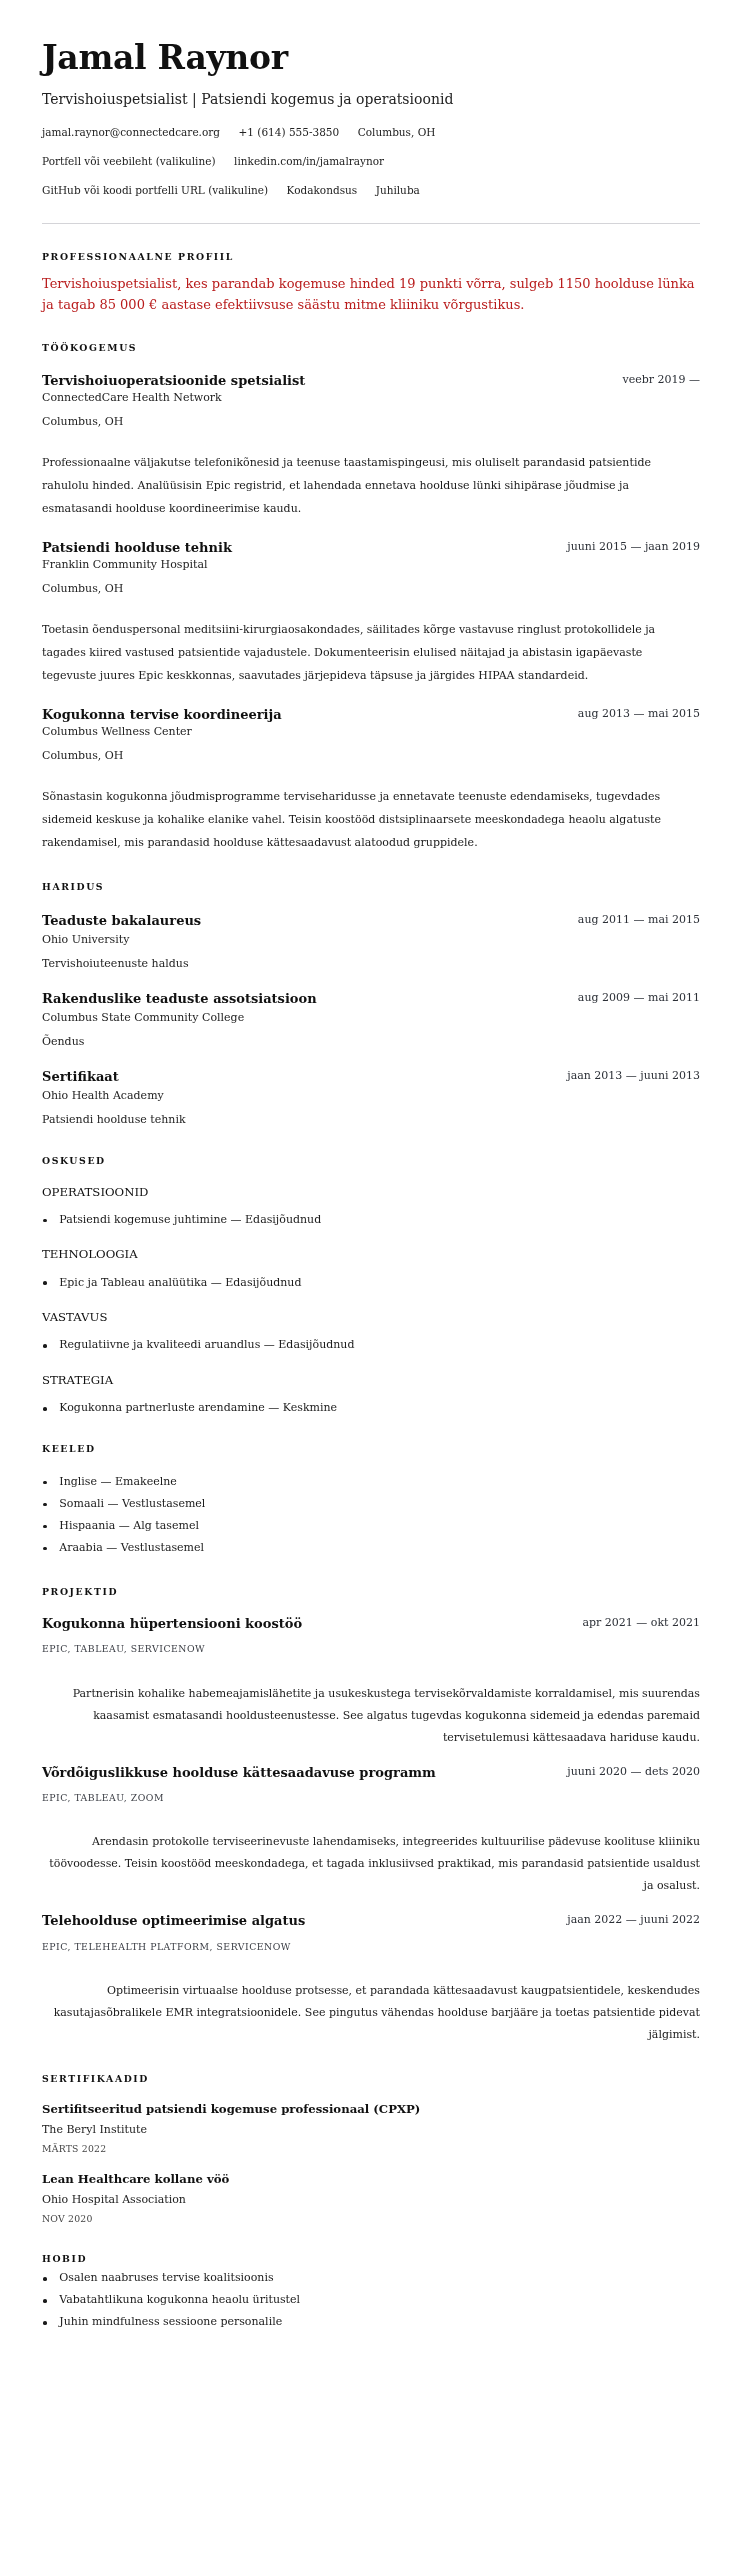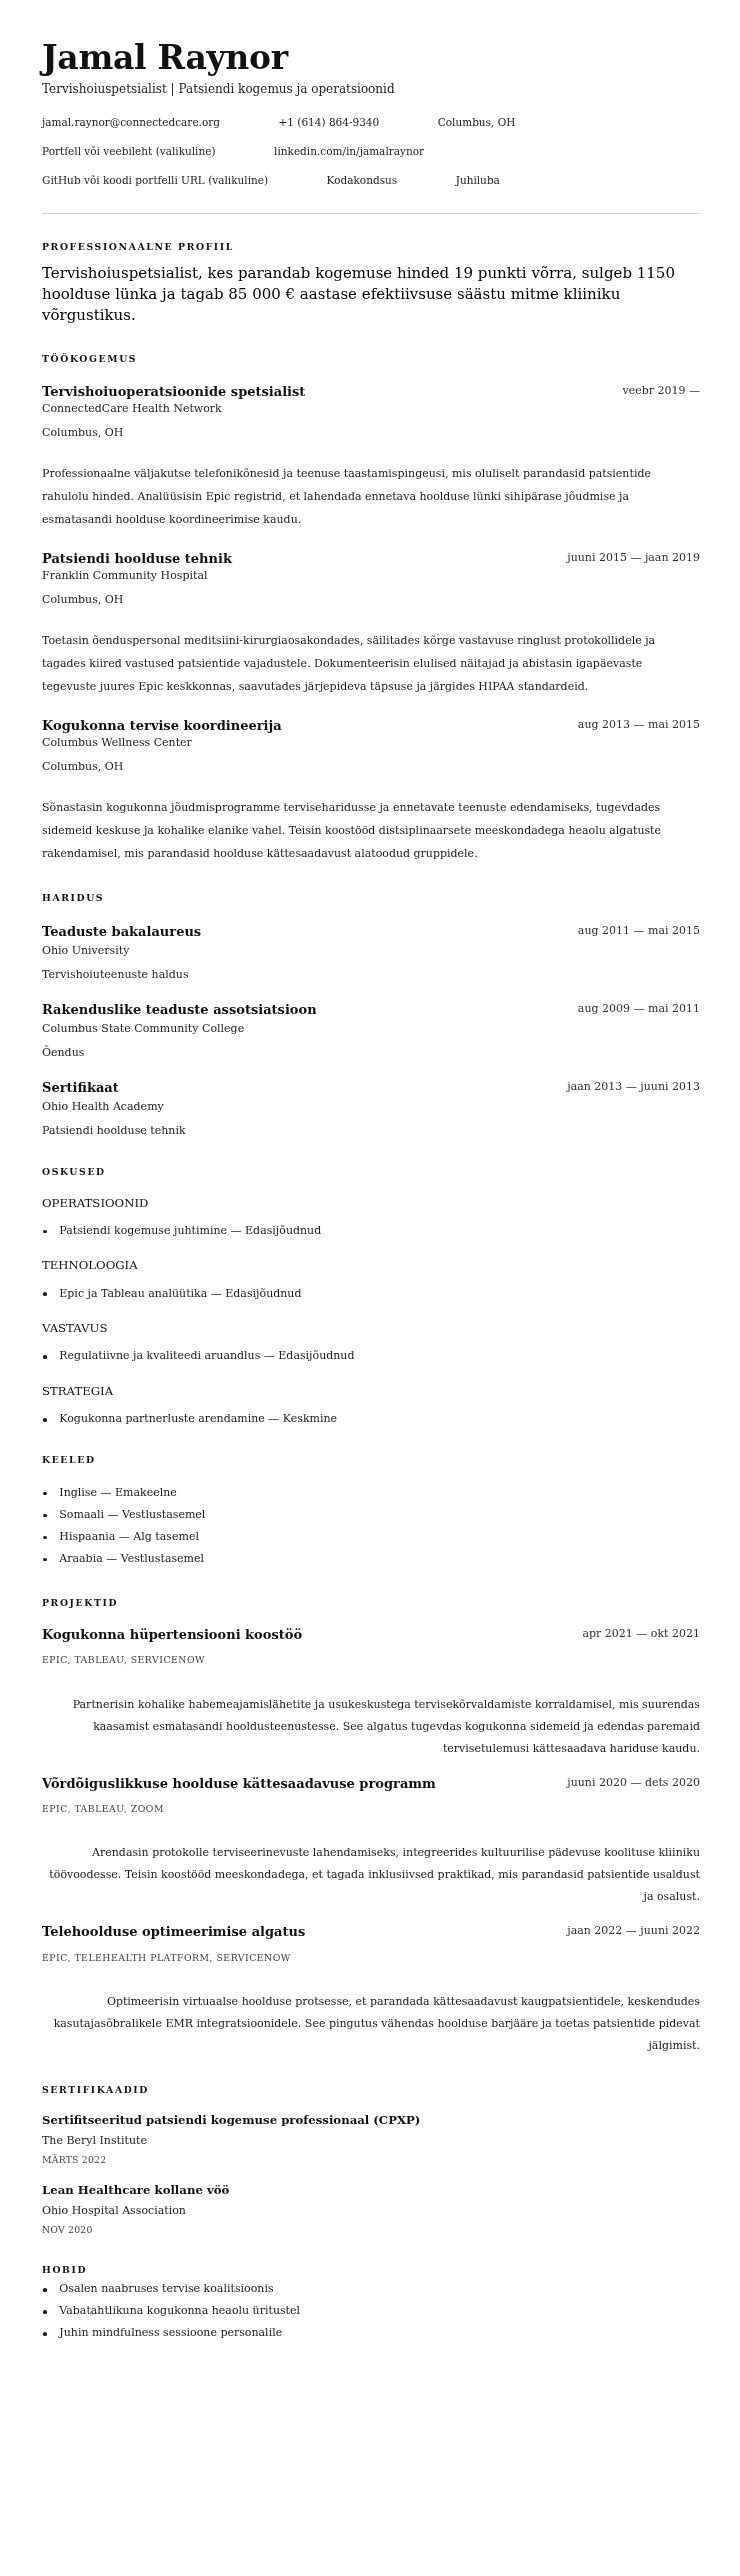--- a/index.html
+++ b/index.html
@@ -7,35 +7,35 @@
   body {
     width: 741px;
     min-height: 2576px;
     font-family: "DejaVu Serif", serif;
     color: #111111;
   }
   .page { padding: 37px 41px 37px 42px; }
 
   
   .name { font-size: 33px; font-weight: bold; line-height: 41px; letter-spacing: -0.3px; color: #111; }
-  .headline { font-size: 12px; line-height: 18.5px; margin-top: 2px; color: #222; }
-  .contact-row { font-size: 10.5px; line-height: 15px; color: #222; margin-top: 14px; display: flex; flex-wrap: wrap; gap: 40px; }
+  .headline { font-size: 14px; line-height: 18.5px; margin-top: 12px; color: #222; }
+  .contact-row { font-size: 10.5px; line-height: 15px; color: #222; margin-top: 14px; display: flex; flex-wrap: wrap; }
   .contact-row + .contact-row { margin-top: 14px; }
   .contact-row .ci { margin-right: 18.5px; }
   .contact-rows { margin-top: 16px; }
   .contact-rows .contact-row:first-child { margin-top: 0; }
   .divider { height: 1.2px; background: #d4d4d8; margin-top: 25px; }
 
   
   .section { margin-top: 27px; }
   .section-title {
     font-size: 9.3px; font-weight: bold; letter-spacing: 1.6px; text-transform: uppercase;
     color: #111; line-height: 12.3px;
   }
-  .profile-text { font-size: 15px; line-height: 21px; margin-top: 10px; color: #000000; }
+  .profile-text { font-size: 13px; line-height: 21px; margin-top: 10px; color: #b91c1c; }
 
   .entry { margin-top: 18.5px; }
   .entry-first { margin-top: 17.3px; }
   .entry-head { display: flex; justify-content: space-between; align-items: flex-start; }
   .entry-title { font-size: 13px; font-weight: bold; line-height: 17.3px; color: #111; }
   .entry-date { font-size: 11px; line-height: 15px; color: #2b2f36; white-space: nowrap; padding-left: 12.3px; }
   .entry-org { font-size: 11px; line-height: 16px; color: #222; margin-top: 1.2px; }
   .entry-loc { font-size: 11px; line-height: 16px; color: #222; margin-top: 8px; }
   .entry-desc { font-size: 11px; line-height: 23px; color: #1a1a1a; margin-top: 21px; }
 
@@ -77,21 +77,21 @@
 <body>
 
 <div class="page">
 
   <header>
     <h1 class="name">Jamal Raynor</h1>
     <div class="headline">Tervishoiuspetsialist | Patsiendi kogemus ja operatsioonid</div>
     <div class="contact-rows">
       <div class="contact-row">
         <span class="ci">jamal.raynor@connectedcare.org</span>
-        <span class="ci">+1 (614) 864-9340</span>
+        <span class="ci">+1 (614) 555-3850</span>
         <span class="ci">Columbus, OH</span>
       </div>
       <div class="contact-row">
         <span class="ci">Portfell või veebileht (valikuline)</span>
         <span class="ci">linkedin.com/in/jamalraynor</span>
       </div>
       <div class="contact-row">
         <span class="ci">GitHub või koodi portfelli URL (valikuline)</span>
         <span class="ci">Kodakondsus</span>
         <span class="ci">Juhiluba</span>

